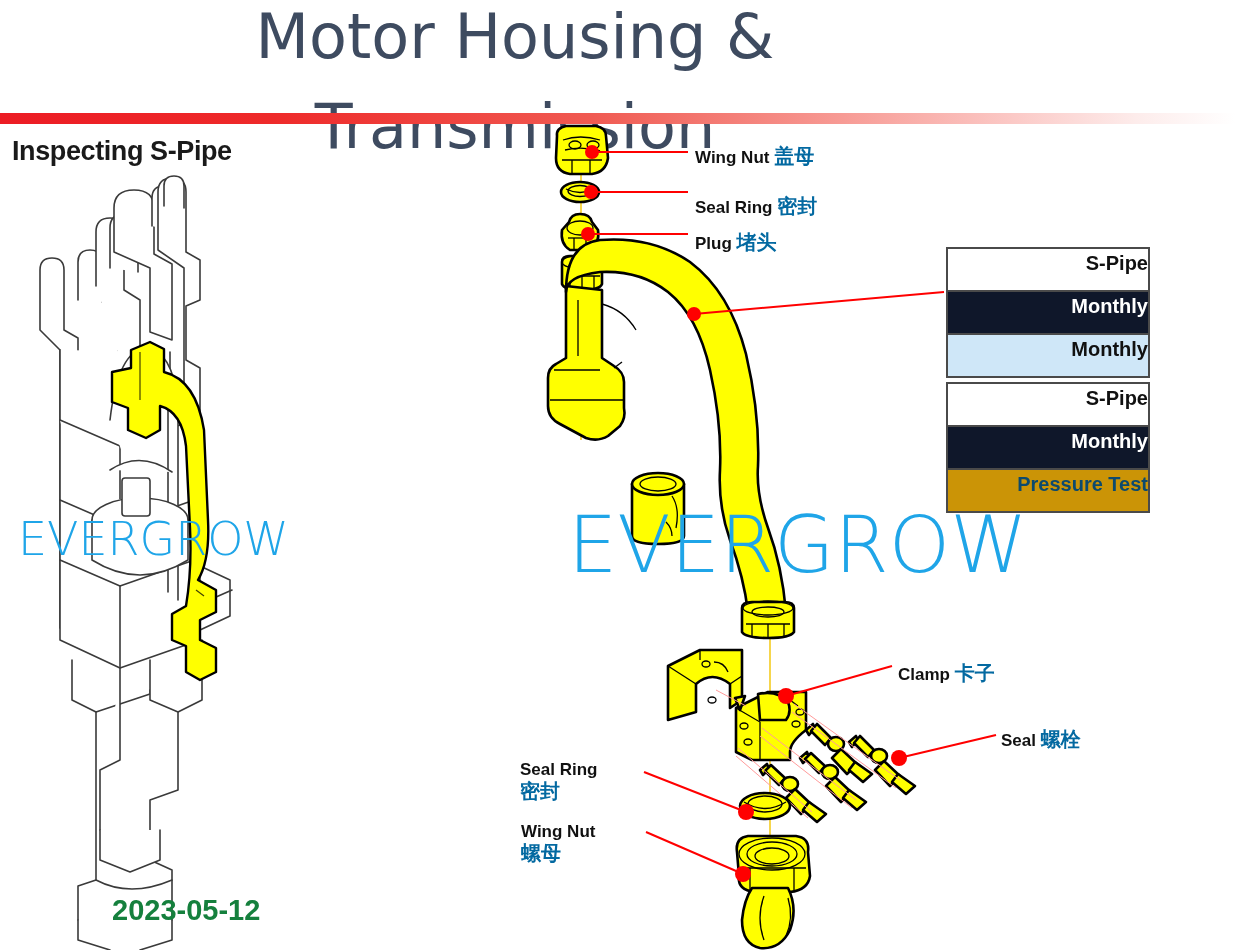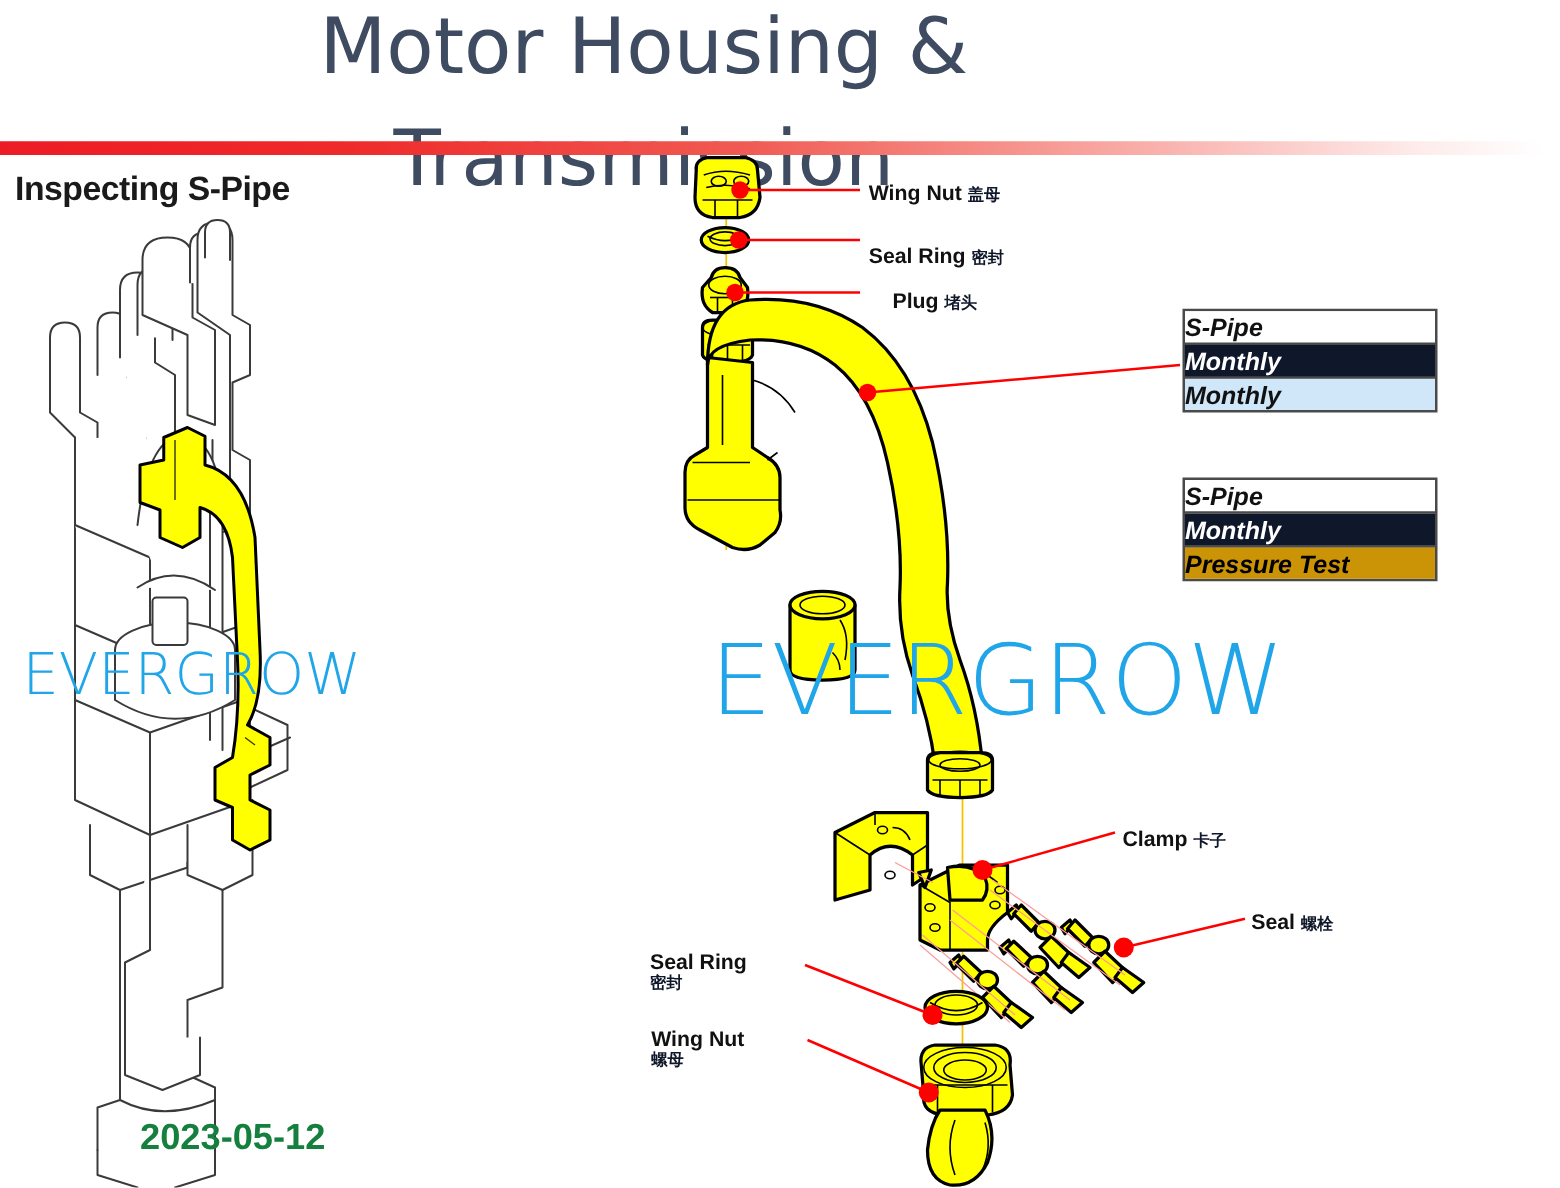--- a/index.html
+++ b/index.html
@@ -44,43 +44,43 @@
     position:absolute; left:112px; top:894px; font-size:29px;
     font-weight:bold; color:#15803d; z-index:8;
   }
 
   
   .info-box{
     position:absolute; width:200px; border:2px solid #4a4a4a;
     z-index:6; background:#fff;
   }
   .info-box .row{
-    text-align:left; font-size:20px; font-weight:bold;
-    padding:3px 0 0 0; line-height:1.1;font-style:italic;
+    text-align:right; font-size:20px; font-weight:bold;
+    padding:3px 0 16px 0; line-height:1.1;
   }
   .info-box .row.hdr{ background:#ffffff; color:#111; border-bottom:2px solid #4a4a4a;}
   .info-box .row.freq{ background:#0f172a; color:#ffffff; border-bottom:2px solid #4a4a4a;}
   .info-box .row.act-inspect{ background:#cfe7f8; color:#111; }
-  .info-box .row.act-pressure{ background:#cb9406; color:#000000; }
+  .info-box .row.act-pressure{ background:#cb9406; color:#0c4a6e; }
   #info-box-1{ left:946px; top:247px; }
   #info-box-2{ left:946px; top:382px; }
 
   
   .callout{
     position:absolute; z-index:6; font-size:17px; font-weight:bold;
     color:#111; white-space:nowrap; line-height:1.25;
   }
-  .callout .cn{ font-weight:bold; color:#0f172a;
-                font-family:"DejaVu Sans",sans-serif; font-size:13px; }
+  .callout .cn{ font-weight:bold; color:#0369a1;
+                font-family:"DejaVu Sans",sans-serif; font-size:20px; }
   .callout.two-line{ line-height:1.15; }
   .callout.two-line .cn{ display:block; font-weight:bold; }
 
   #lbl-wing-nut-top{ left:695px; top:144px; }
   #lbl-seal-ring-top{ left:695px; top:194px; }
-  #lbl-plug{ left:714px; top:230px; }
+  #lbl-plug{ left:695px; top:230px; }
   #lbl-clamp{ left:898px; top:661px; }
   #lbl-bolts{ left:1001px; top:727px; }
   #lbl-seal-ring-bot{ left:520px; top:760px; }
   #lbl-wing-nut-bot{ left:521px; top:822px; }
 
   
   svg.art{ position:absolute; left:0; top:0; width:1248px; height:950px; }
   #art-machine{ z-index:4; }
   #art-exploded{ z-index:5; }
 </style>

